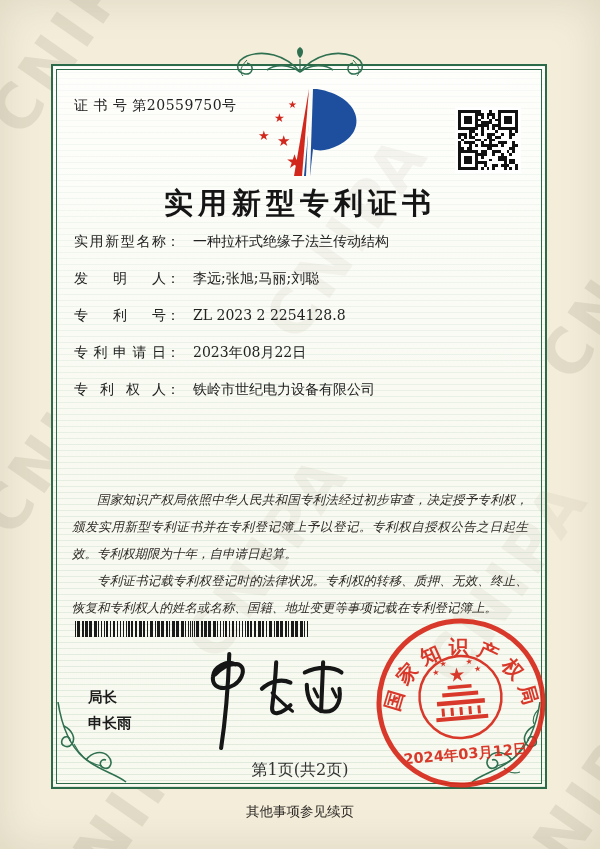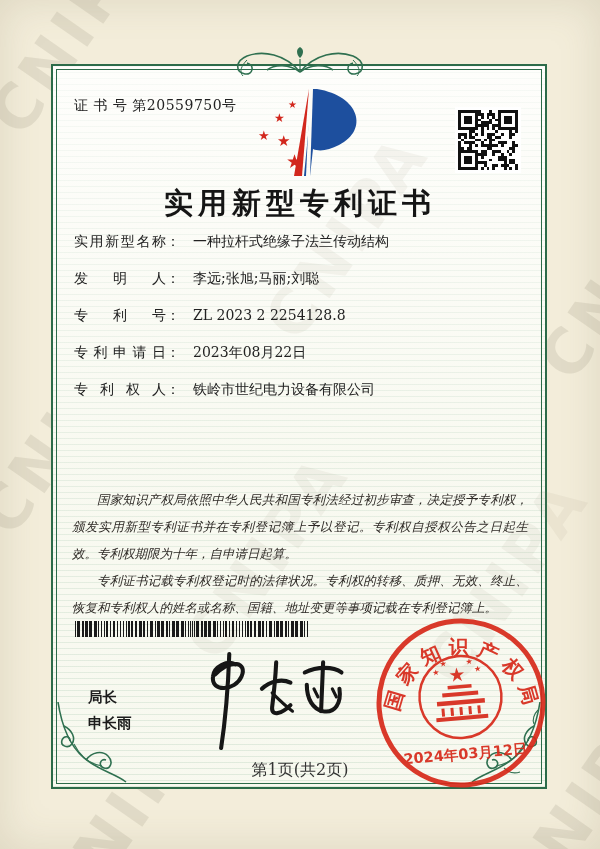--- a/index.html
+++ b/index.html
@@ -500,14 +500,15 @@
         <rect x="88" y="94" width="3" height="8"></rect>
         <rect x="97" y="94" width="3" height="8"></rect>
         <rect x="106" y="94" width="3" height="8"></rect>
         <rect x="64" y="103" width="52" height="4"></rect>
       </g>
       <text x="90" y="146" font-size="14.5" font-weight="bold" text-anchor="middle" stroke="none" font-family="DejaVu Sans, Liberation Sans, sans-serif">2024年03月12日</text>
     </g>
   </svg>
 
   <div class="abs" id="page-indicator">第1页(共2页)</div>
+  <div class="abs" id="continuation-note">其他事项参见续页</div>
 
 </div>
 
 </body></html>

